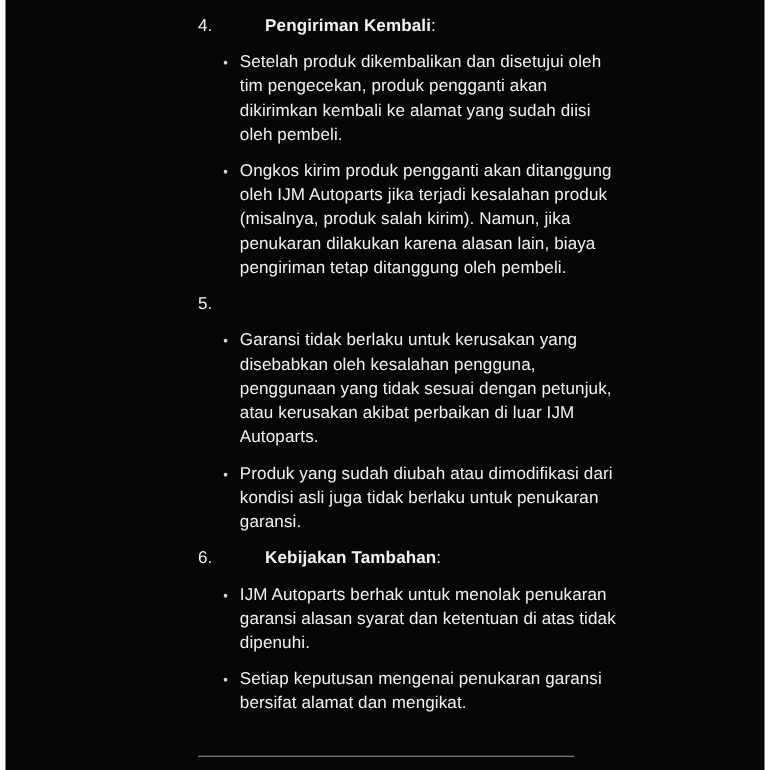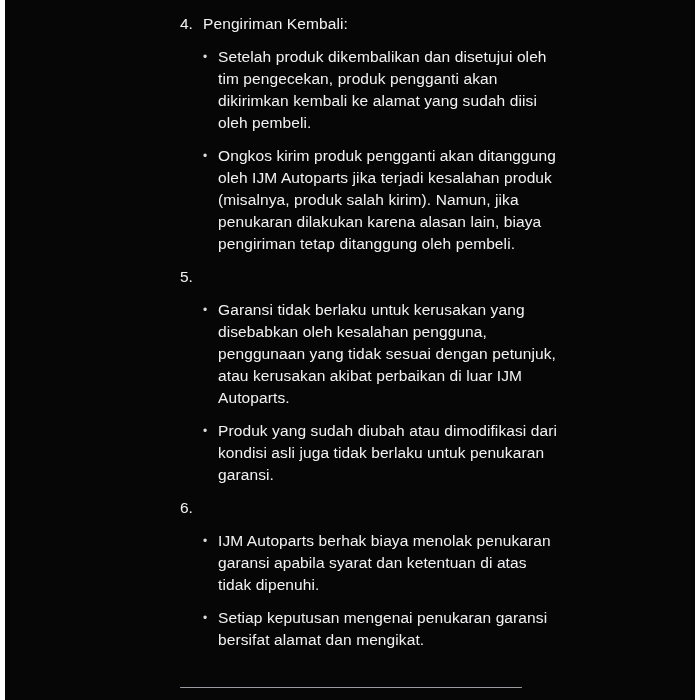--- a/index.html
+++ b/index.html
@@ -27,21 +27,21 @@
     display: flex;
     font-size: 15.5px;
     line-height: 22px;
     margin-bottom: 11px;
   }
   .num {
     width: 23px;
     flex: none;
     font-weight: 400;
   }
-  .section-title { font-weight: 400; letter-spacing: 0.1px; }
+  .section-title { font-weight: 700; letter-spacing: 0.1px; margin-left: 38px; }
   .title-suffix { font-weight: 400; }
   .bullet-row {
     display: flex;
     padding-left: 23px;
     margin-bottom: 11px;
     font-size: 15.5px;
     line-height: 22px;
   }
   .marker {
     width: 15px;
@@ -96,24 +96,25 @@
       </div>
       <div class="bullet-row">
         <span class="marker">•</span>
         <span class="bullet-text">Produk yang sudah diubah atau dimodifikasi dari kondisi asli juga tidak berlaku untuk penukaran garansi.</span>
       </div>
     </div>
 
     <div class="section">
       <div class="section-header">
         <span class="num">6.</span>
+        <span><span class="section-title">Kebijakan Tambahan</span><span class="title-suffix">:</span></span>
       </div>
       <div class="bullet-row">
         <span class="marker">•</span>
-        <span class="bullet-text">IJM Autoparts berhak biaya menolak penukaran garansi apabila syarat dan ketentuan di atas tidak dipenuhi.</span>
+        <span class="bullet-text">IJM Autoparts berhak untuk menolak penukaran garansi alasan syarat dan ketentuan di atas tidak dipenuhi.</span>
       </div>
       <div class="bullet-row">
         <span class="marker">•</span>
         <span class="bullet-text">Setiap keputusan mengenai penukaran garansi bersifat alamat dan mengikat.</span>
       </div>
     </div>
 
   </div>
 
   <div class="divider"></div>

